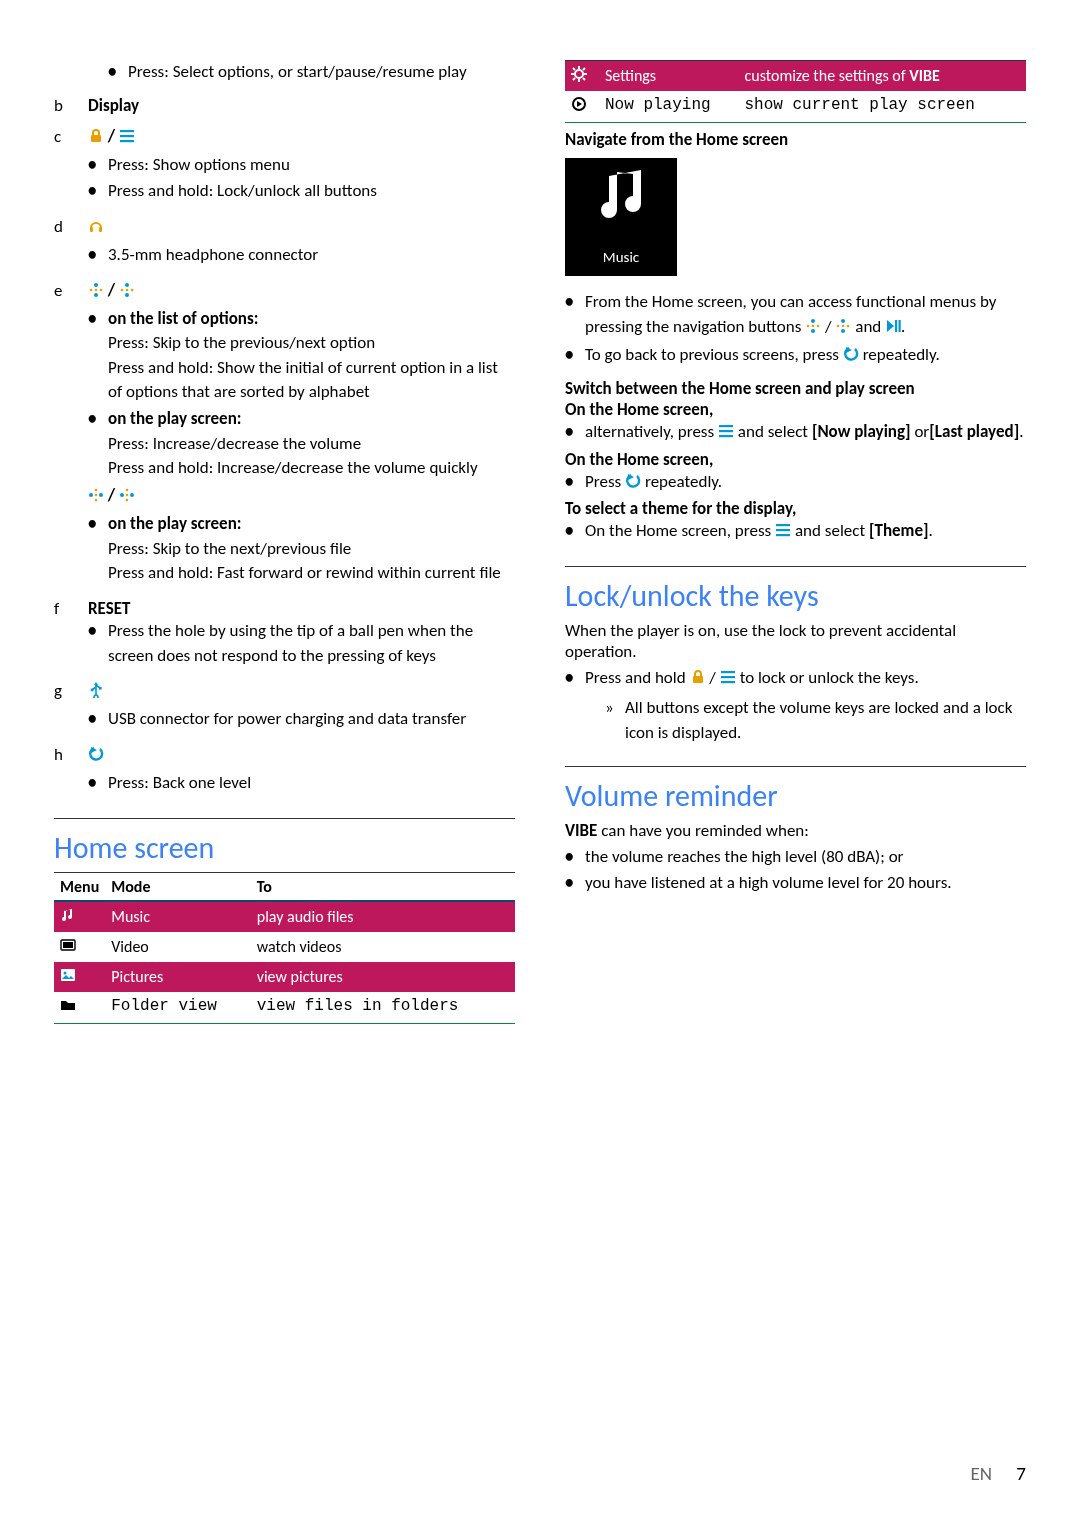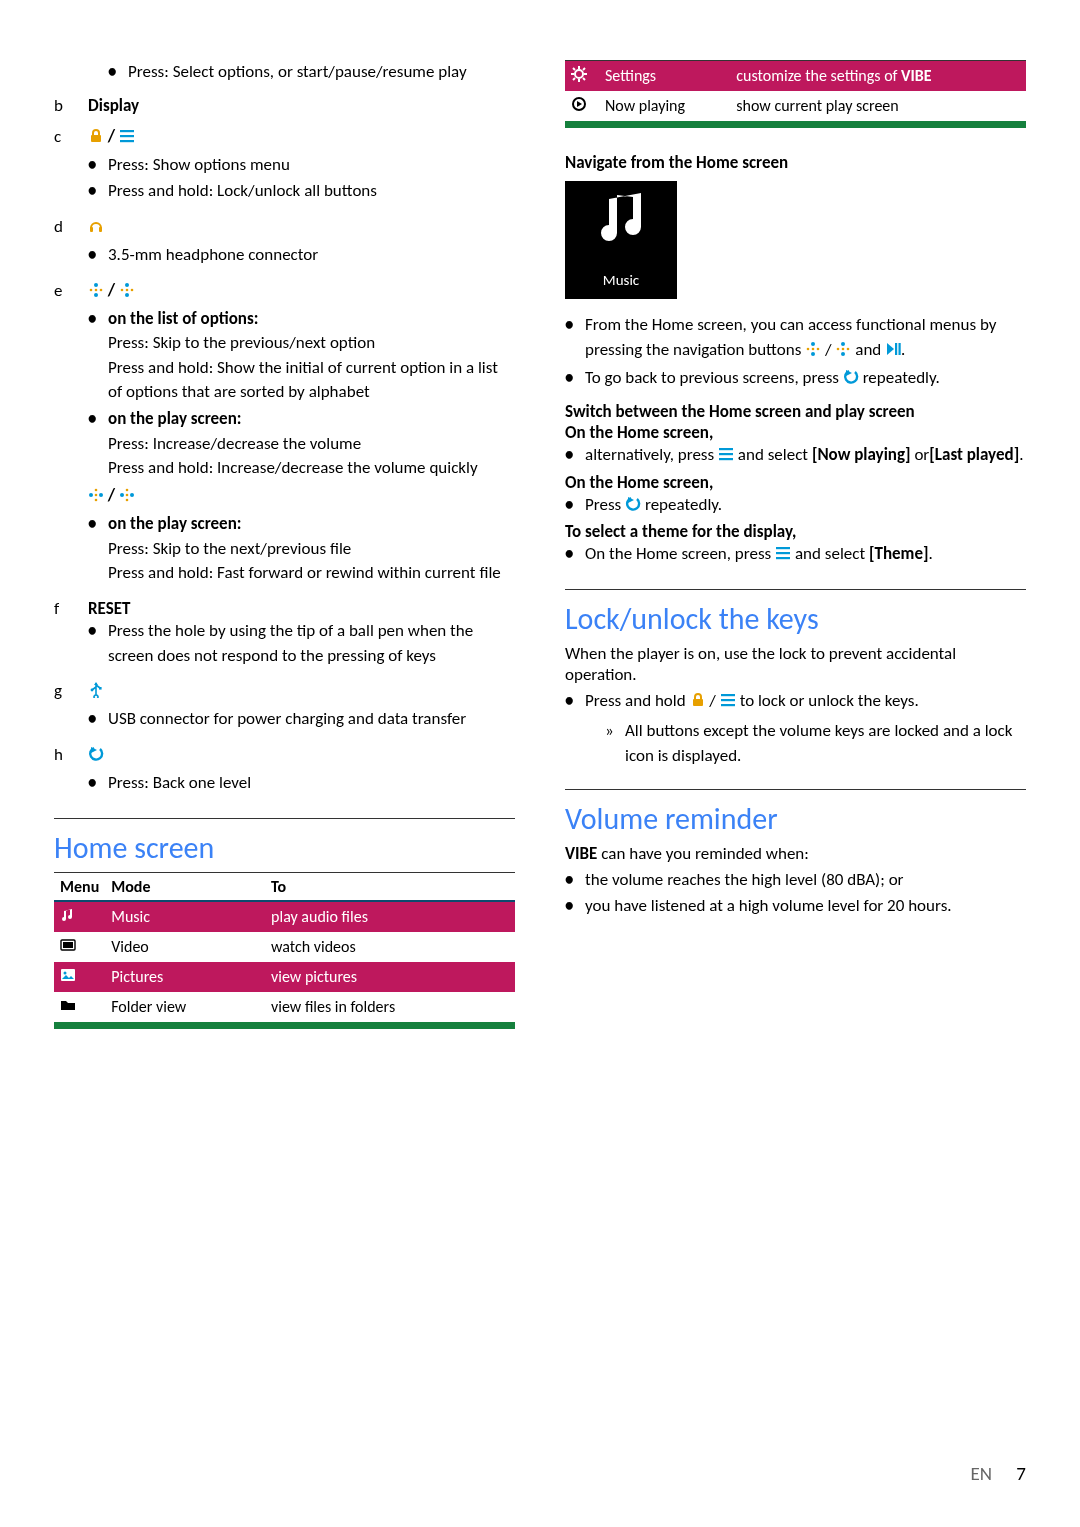--- a/index.html
+++ b/index.html
@@ -36,40 +36,40 @@
     color: #3b82f6;
     font-size: 30px;
     font-weight: 400;
     margin-top: 22px;
     margin-bottom: 4px;
     border-bottom: 1px solid #666;
     padding-bottom: 2px;
   }
   .subsection-title {
     font-weight: 600;
-    margin-top: 24px;
+    margin-top: 6px;
     margin-bottom: 4px;
   }
   table.menu-table {
     width: 100%;
     border-collapse: collapse;
     font-size: 16px;
   }
   table.menu-table th {
     text-align: left;
     font-weight: 600;
     padding: 4px 6px;
     border-bottom: 2px solid #0c4a6e;
   }
   table.menu-table td {
     padding: 5px 6px;
     vertical-align: top;
   }
   table.menu-table tr.hl td { background: #be185d; color: #fff; }
-  table.menu-table tr.last td { border-bottom: 7px solid #15803d; }
+  table.menu-table tr.last td { border-bottom: 1px solid #15803d; font-family: Liberation Mono, monospace; }
   table.menu-table tr.headrow th { border-top: 1px solid #333; }
   .icon-cell { width: 34px; }
   .music-tile {
     width: 112px; height: 118px;
     background: #000;
     color: #fff;
     display: flex;
     flex-direction: column;
     align-items: center;
     justify-content: flex-end;

